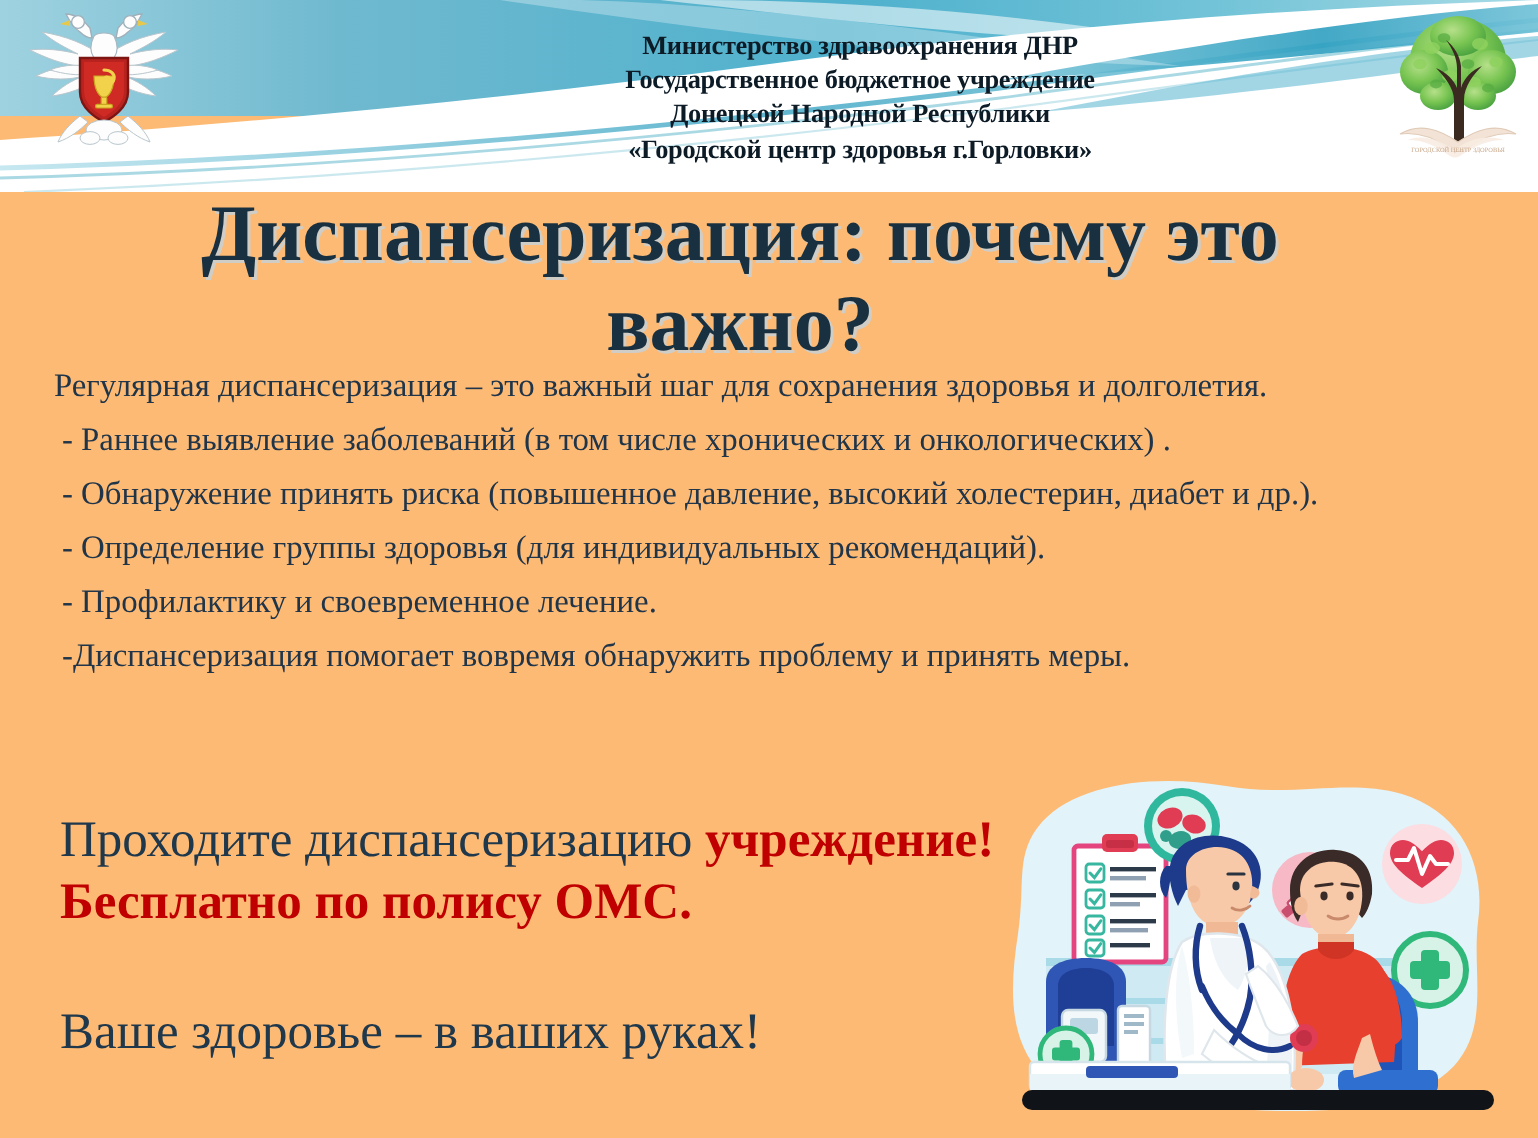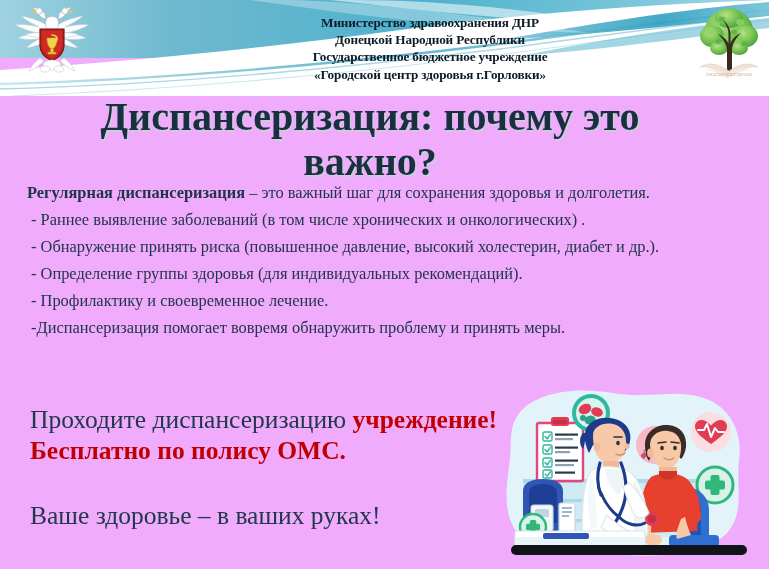--- a/index.html
+++ b/index.html
@@ -13,21 +13,21 @@
     overflow: hidden;
     background: #ffffff;
     font-family: "Liberation Serif", "DejaVu Serif", serif;
     position: relative;
   }
 
   #poster {
     position: relative;
     width: 769px;
     height: 569px;
-    background: #f0abfc;
+    background: #fdba74;
     overflow: hidden;
   }
 
   
   .header-banner {
     position: absolute;
     left: 0;
     top: 0;
     width: 769px;
     height: 96px;
@@ -102,21 +102,21 @@
   }
   .para {
     font-family: "Liberation Serif", "DejaVu Serif", serif;
     font-size: 16.4px;
     line-height: 21.5px;
     color: #203549;
     margin: 0 0 0 0;
     text-align: left;
   }
   .para.b { font-weight: bold; }
-  .para .bold { font-weight: bold; }
+  .para .bold { font-weight: normal; }
   .list-item {
     font-family: "Liberation Serif", "DejaVu Serif", serif;
     font-size: 16.4px;
     line-height: 23px;
     color: #203549;
     margin: 4px;
   }
 
   
   .cta-block {
@@ -202,22 +202,22 @@
 
       <path d="M769,2 C690,8 600,22 500,40 C600,34 690,24 769,16 Z" fill="url(#tealGrad3)" opacity="0.9"></path>
       <path d="M769,18 C700,24 610,38 520,56 C620,48 700,36 769,28 Z" fill="#55b4cf" opacity="0.55"></path>
 
       <path d="M330,0 C420,10 500,20 600,22 C520,8 430,0 350,0 Z" fill="#ffffff" opacity="0.55"></path>
       <path d="M250,0 C360,16 470,30 590,33 C480,16 370,2 290,0 Z" fill="#ffffff" opacity="0.3"></path>
     </svg>
 
     <div class="header-text">
       <div class="hline">Министерство здравоохранения ДНР</div>
+      <div class="hline">Государственное бюджетное учреждение</div>
       <div class="hline">Донецкой Народной Республики</div>
-      <div class="hline">Государственное бюджетное учреждение</div>
       <div class="hline">«Городской центр здоровья г.Горловки»</div>
     </div>
   </div>
 
   <svg class="logo-left" viewBox="0 0 86 80" xmlns="http://www.w3.org/2000/svg">
     <g>
 
       <g fill="#fdfdfd" stroke="#b9c6cd" stroke-width="0.5">
         <path d="M42,26 C34,20 24,16 12,14 C18,19 24,22 30,25 C22,23 14,22 6,23 C14,27 22,30 30,31
                  C22,31 15,33 9,36 C17,38 26,38 33,36 C27,38 21,42 17,46 C25,45 33,42 39,38 Z"></path>

